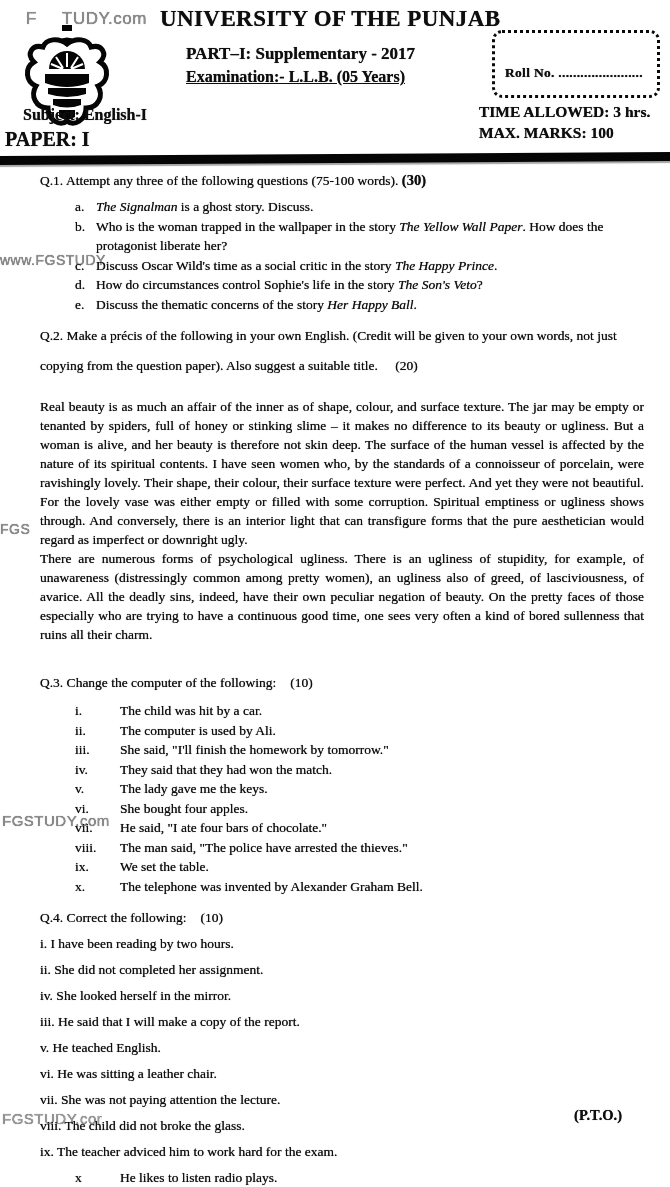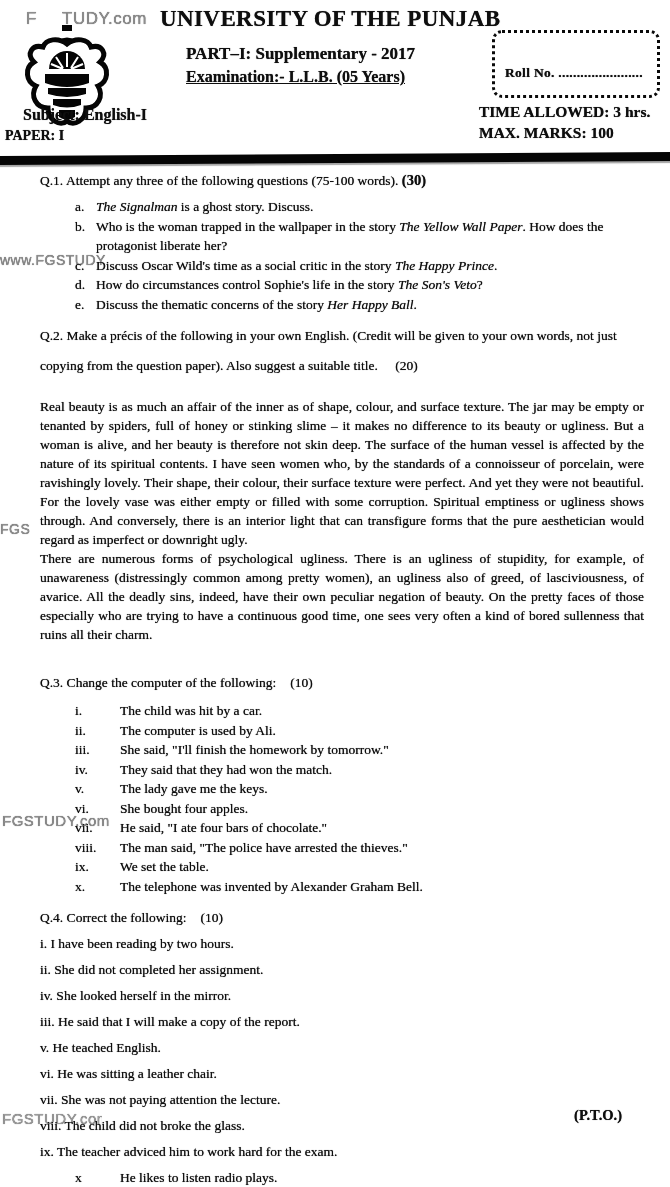--- a/index.html
+++ b/index.html
@@ -51,21 +51,21 @@
   }
   .rollbox{
     position:absolute;left:492px;top:30px;width:162px;height:62px;
     border:3px dotted #111;border-radius:10px;
   }
   .rolllabel{
     position:absolute;left:10px;top:32px;
     font-size:13.5px;font-weight:bold;white-space:nowrap;letter-spacing:.3px;
   }
   .subject{position:absolute;left:23px;top:106px;font-size:16px;font-weight:bold;}
-  .paperno{position:absolute;left:5px;top:128px;font-size:14px;font-weight:bold;}
+  .paperno{position:absolute;left:5px;top:128px;font-size:20px;font-weight:bold;}
   .timeallowed{position:absolute;left:479px;top:103px;font-size:15.5px;font-weight:bold;white-space:nowrap;}
   .maxmarks{position:absolute;left:479px;top:124px;font-size:15.5px;font-weight:bold;white-space:nowrap;}
   .rule{
     position:absolute;left:-4px;top:154px;width:680px;height:9px;
     background:#0c0c0c;transform:rotate(-0.35deg);
     box-shadow:0 2px 1px rgba(60,60,60,.45);
   }
 
   
   .main{

